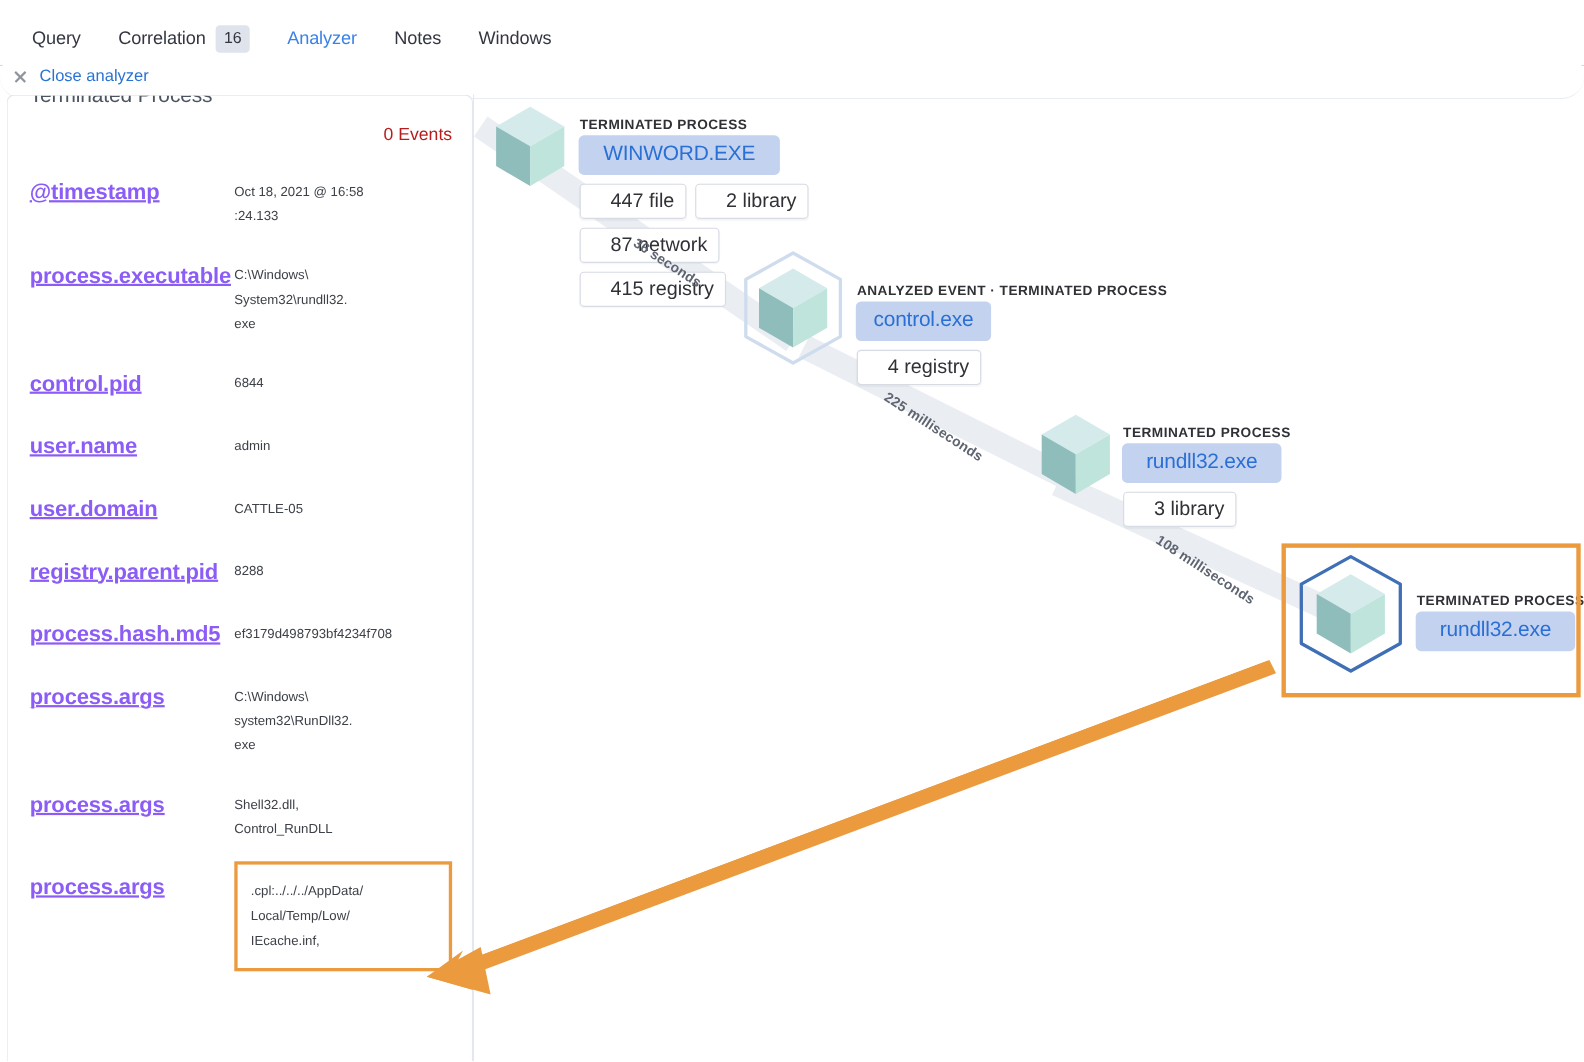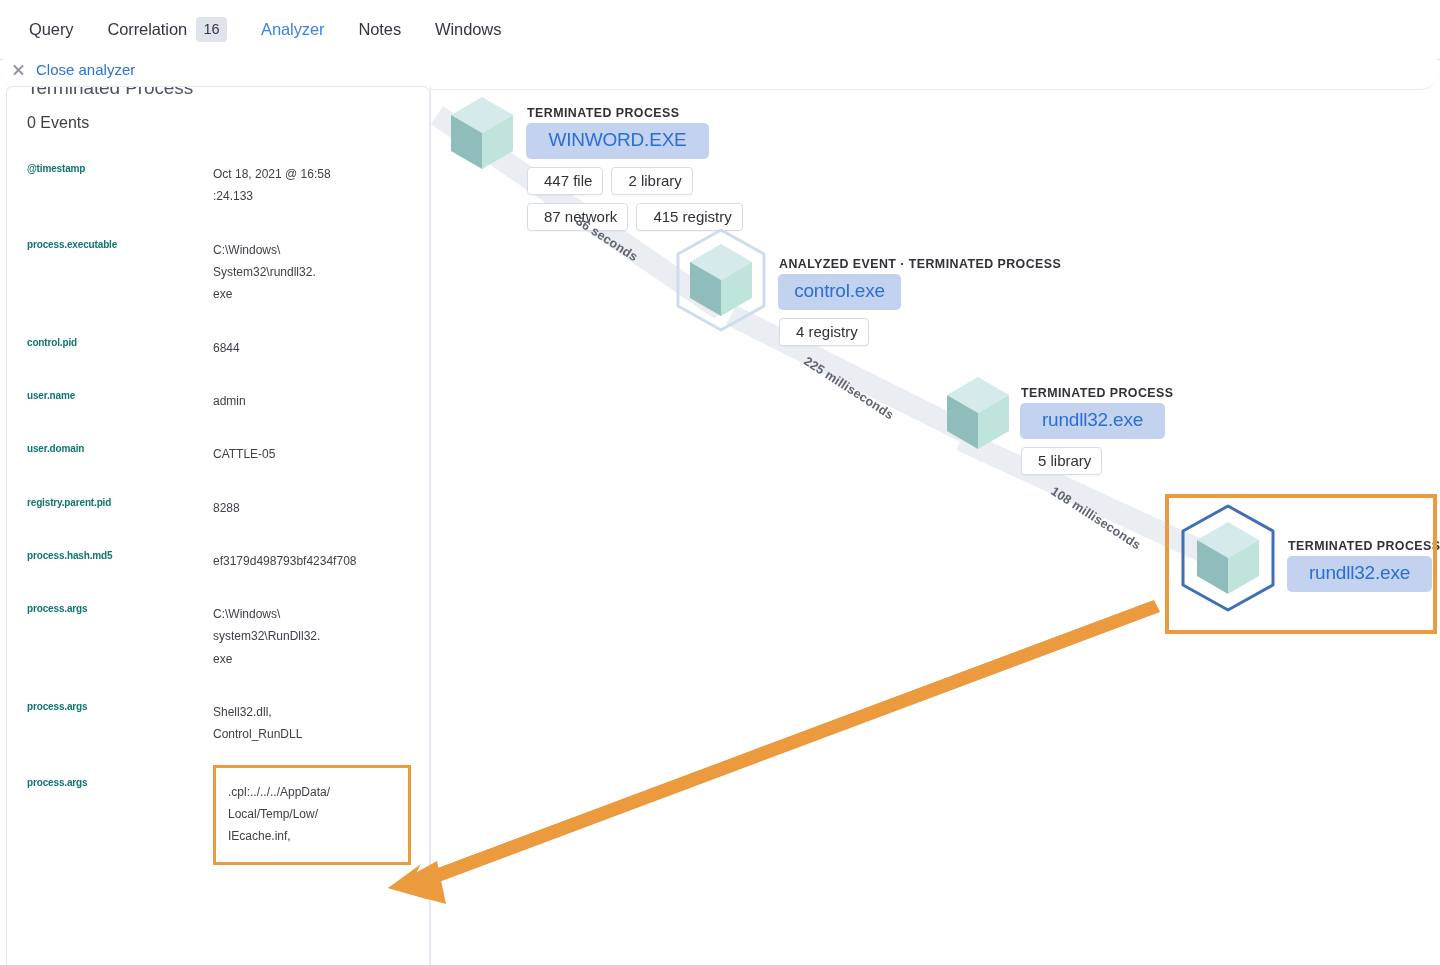--- a/index.html
+++ b/index.html
@@ -11,21 +11,21 @@
     background: #ffffff;
     font-family: "Liberation Sans", sans-serif;
     -webkit-font-smoothing: antialiased;
   }
   #app { position: relative; width: 1440px; height: 965px; background: #fff; }
 
   
   .tabbar {
     position: absolute; left: 0; top: 0; width: 1440px; height: 60px;
     border-bottom: 1px solid #d3dae6;
-    display: flex; align-items: center; padding-left: 12px;
+    display: flex; align-items: flex-end; padding-left: 12px;
     background: #fff;
   }
   .tab {
     display: flex; align-items: center; gap: 9px;
     padding: 0 17px; height: 48px;
     font-size: 16.5px; color: #343741; letter-spacing: -0.1px;
     cursor: pointer; position: relative;
     white-space: nowrap;
   }
   .tab.active { color: #3b82e8; font-weight: 400; }
@@ -72,31 +72,31 @@
   }
   .detail-inner {
     position: absolute; left: 0; top: -14px; width: 424px;
     padding: 0 20px 0 20px;
   }
   .panel-title {
     font-size: 19px; color: #4b5460; margin: 0 0 0 0; padding-top: 4px;
     letter-spacing: -0.1px;
   }
   .panel-events {
-    font-size: 16px; color: #404040; margin-top: 15px; cursor: pointer;
+    font-size: 16px; color: #b91c1c; margin-top: 15px; cursor: pointer; text-align: right;
   }
   .field-list { margin-top: 30px; }
   .field-row {
     display: flex; align-items: flex-start;
     margin-bottom: 30px;
   }
   .field-key {
     width: 186px; flex: 0 0 186px;
-    font-size: 10px; font-weight: bold; color: #0f766e;
-    line-height: 1.35; letter-spacing: -0.15px;
+    font-size: 20px; font-weight: bold; color: #8b5cf6;
+    line-height: 1.35; letter-spacing: -0.15px; text-decoration: underline;
   }
   .field-val {
     flex: 1 1 auto;
     font-size: 12px; color: #3d4148;
     line-height: 1.86;
     word-break: break-word;
     white-space: pre-line;
     padding-top: 1px;
   }
   .field-val.truncate {
@@ -137,21 +137,21 @@
     background: #c3d2ee; color: #2a6fd4;
     border-radius: 5px;
     font-size: 19px; letter-spacing: -0.2px;
     padding: 6px 16px 8px 16px;
     white-space: nowrap; cursor: pointer;
     text-align: center;
   }
   .pills { position: absolute; display: flex; flex-wrap: wrap; gap: 8px; width: 0; }
   .pill {
     background: #fff; border: 1px solid #d6dbe4; border-radius: 4px;
-    font-size: 15px; color: #2f3136; padding: 4px 10px 5px 16px;
+    font-size: 18px; color: #2f3136; padding: 4px 10px 5px 27px;
     white-space: nowrap; cursor: pointer;
     box-shadow: 0 1px 1px rgba(0,0,0,0.04);
   }
   .edge-label {
     position: absolute;
     font-size: 12.6px; font-weight: bold; color: #5e6470;
     letter-spacing: 0.2px; white-space: nowrap;
     transform-origin: 0 0;
   }
 
@@ -319,21 +319,21 @@
       <div class="cube-wrap" style="left:13px; top:5px;">
         <svg width="68" height="76" viewBox="0 0 68 76">
           <polygon points="34,2 65,20 34,38 3,20" fill="#d5eaea"></polygon>
           <polygon points="3,20 34,38 34,74 3,56" fill="#8fbdbc"></polygon>
           <polygon points="34,38 65,20 65,56 34,74" fill="#bfe4dc"></polygon>
         </svg>
       </div>
       <div class="node-label" style="left:90px; top:16px;">TERMINATED PROCESS</div>
       <div class="node-name" style="left:89px; top:33px; min-width:145px;">rundll32.exe</div>
       <div class="pills" style="left:90px; top:77px; width:240px;">
-        <span class="pill">5 library</span>
+        <span class="pill">3 library</span>
       </div>
     </div>
     <div class="edge-label" style="left:625px; top:394px; transform: rotate(33deg);">108 milliseconds</div>
 
     <div class="node" style="left:745px; top:412px;">
       <svg style="position:absolute; left:0px; top:0px;" width="104" height="112" viewBox="0 0 104 112">
         <polygon points="52,4 97,29 97,83 52,108 7,83 7,29" fill="none" stroke="#3f6fb5" stroke-width="3" stroke-linejoin="round"></polygon>
       </svg>
       <div class="cube-wrap" style="left:18px; top:18px;">
         <svg width="68" height="76" viewBox="0 0 68 76">

